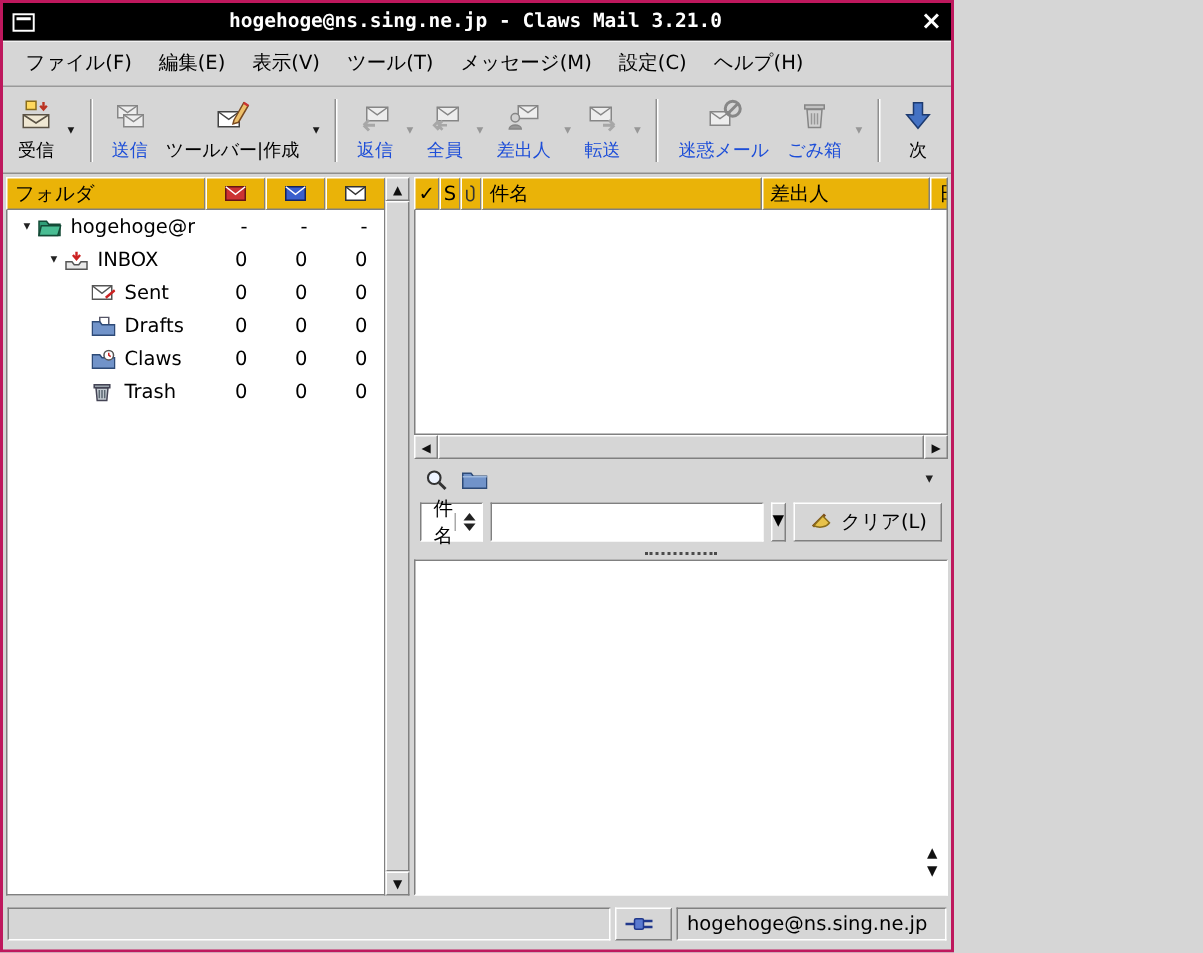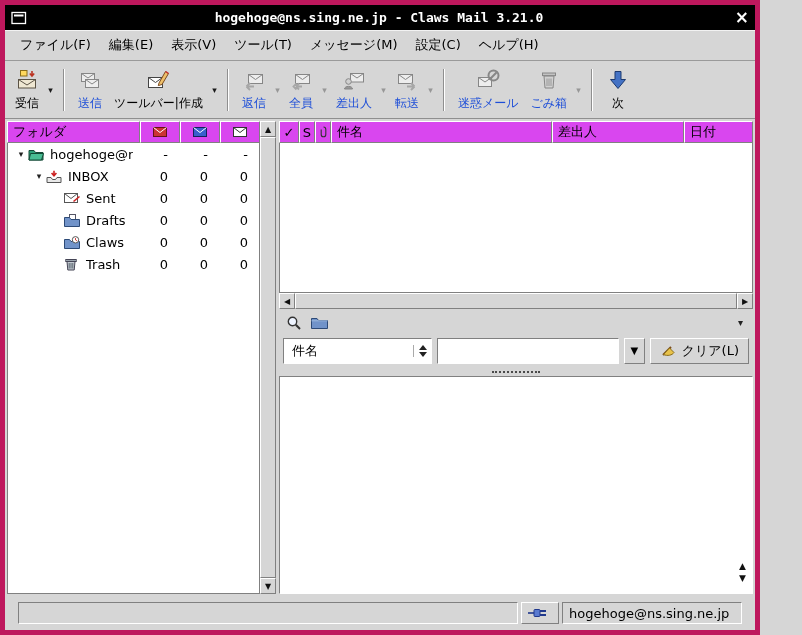--- a/index.html
+++ b/index.html
@@ -1,21 +1,21 @@
 <!DOCTYPE html>
 <html><head>
 <meta charset="utf-8">
 <style>
   * { box-sizing: border-box; margin: 0; padding: 0; }
   html, body { width: 802px; height: 635px; overflow: hidden; }
   body {
     font-family: "DejaVu Sans", "Liberation Sans", sans-serif;
     font-size: 13px; color: #000; background: #d6d6d6;
   }
-  .window { width: 760px; height: 635px; display: flex; flex-direction: column; border: 5px solid #be185d; background: #d6d6d6; }
+  .window { width: 636px; height: 635px; display: flex; flex-direction: column; border: 2px solid #be185d; background: #d6d6d6; }
 
   
   .titlebar { flex: 0 0 25px; background: #000; color: #fff; display: flex; align-items: center; padding: 0 6px; }
   .win-icon { width: 18px; display: flex; align-items: center; }
   .title { flex: 1; text-align: center; font-family: "DejaVu Sans Mono", "Liberation Mono", monospace; font-weight: bold; font-size: 13px; white-space: nowrap; }
   .close-btn { width: 20px; text-align: right; font-size: 17px; font-weight: bold; line-height: 1; cursor: default; }
 
   
   .menubar { flex: 0 0 31px; display: flex; align-items: center; padding: 0 6px; border-bottom: 1px solid #9a9a9a; box-shadow: inset 0 1px 0 #f2f2f2; }
   .menu-item { padding: 5px 9px; white-space: nowrap; }
@@ -33,21 +33,21 @@
   .i24 { width: 24px; height: 24px; }
 
   
   .main { flex: 1; min-height: 0; display: flex; padding: 2px 2px 2px 2px; }
   .pane-gap { width: 3px; }
 
   
   .folder-pane { flex: 0 0 269px; display: flex; min-height: 0; }
   .folder-content { width: 253px; display: flex; flex-direction: column; min-height: 0; }
   .fheader { display: flex; flex: 0 0 22px; }
-  .hcell { background: #d946ef; border: 1px solid; border-color: #ffffff #808080 #808080 #ffffff; display: flex; align-items: center; padding: 0 5px; font-size: 13px; white-space: nowrap; overflow: hidden; }
+  .hcell { background: #eab308; border: 1px solid; border-color: #ffffff #808080 #808080 #ffffff; display: flex; align-items: center; padding: 0 5px; font-size: 13px; white-space: nowrap; overflow: hidden; }
   .fh-label { flex: 1; }
   .fh-col { width: 40px; justify-content: center; padding: 0; }
   .flist { flex: 1; background: #fff; border: 1px solid #808080; border-top: none; overflow: hidden; }
   .frow { height: 22px; display: flex; align-items: center; }
   .findent { display: flex; align-items: center; flex: 1; min-width: 0; white-space: nowrap; }
   .lvl0 { padding-left: 6px; } .lvl1 { padding-left: 24px; } .lvl2 { padding-left: 42px; }
   .expander { width: 14px; font-size: 9px; color: #222; text-align: center; flex: 0 0 auto; }
   .exp-spacer { width: 14px; flex: 0 0 auto; }
   .ficon { width: 20px; display: flex; align-items: center; flex: 0 0 auto; }
   .flabel { padding-left: 2px; overflow: hidden; text-overflow: ellipsis; }
@@ -86,21 +86,21 @@
   .drop-btn { width: 26px; height: 26px; background: #d6d6d6; border: 1px solid; border-color: #ffffff #808080 #808080 #ffffff; display: flex; align-items: center; justify-content: center; font-size: 10px; }
   .clear-btn { height: 26px; background: #d6d6d6; border: 1px solid; border-color: #ffffff #808080 #808080 #ffffff; display: flex; align-items: center; gap: 5px; padding: 0 9px; white-space: nowrap; }
 
   
   .paned-handle { flex: 0 0 9px; display: flex; align-items: center; justify-content: center; }
   .dots { width: 48px; border-top: 2px dotted #4a4a4a; }
   .msgview { flex: 1; background: #fff; border: 1px solid; border-color: #808080 #ffffff #ffffff #808080; position: relative; }
   .mv-arrows { position: absolute; right: 6px; bottom: 10px; display: flex; flex-direction: column; gap: 3px; font-size: 9px; color: #111; line-height: 1; text-align: center; }
 
   
-  .statusbar { flex: 0 0 34px; display: flex; align-items: center; gap: 3px; padding: 0 13px; }
+  .statusbar { flex: 0 0 34px; display: flex; align-items: center; gap: 3px; padding: 0 3px; }
   .status-main { flex: 1; height: 22px; background: #d6d6d6; border: 1px solid; border-color: #808080 #ffffff #ffffff #808080; }
   .status-plug { width: 38px; height: 22px; display: flex; align-items: center; justify-content: center; background: #d6d6d6; border: 1px solid; border-color: #ffffff #808080 #808080 #ffffff; }
   .status-account { width: 180px; height: 22px; display: flex; align-items: center; padding: 0 6px; background: #d6d6d6; border: 1px solid; border-color: #808080 #ffffff #ffffff #808080; white-space: nowrap; overflow: hidden; }
 </style>
 </head>
 <body>
 
 <div class="window">
 
   <div class="titlebar">

